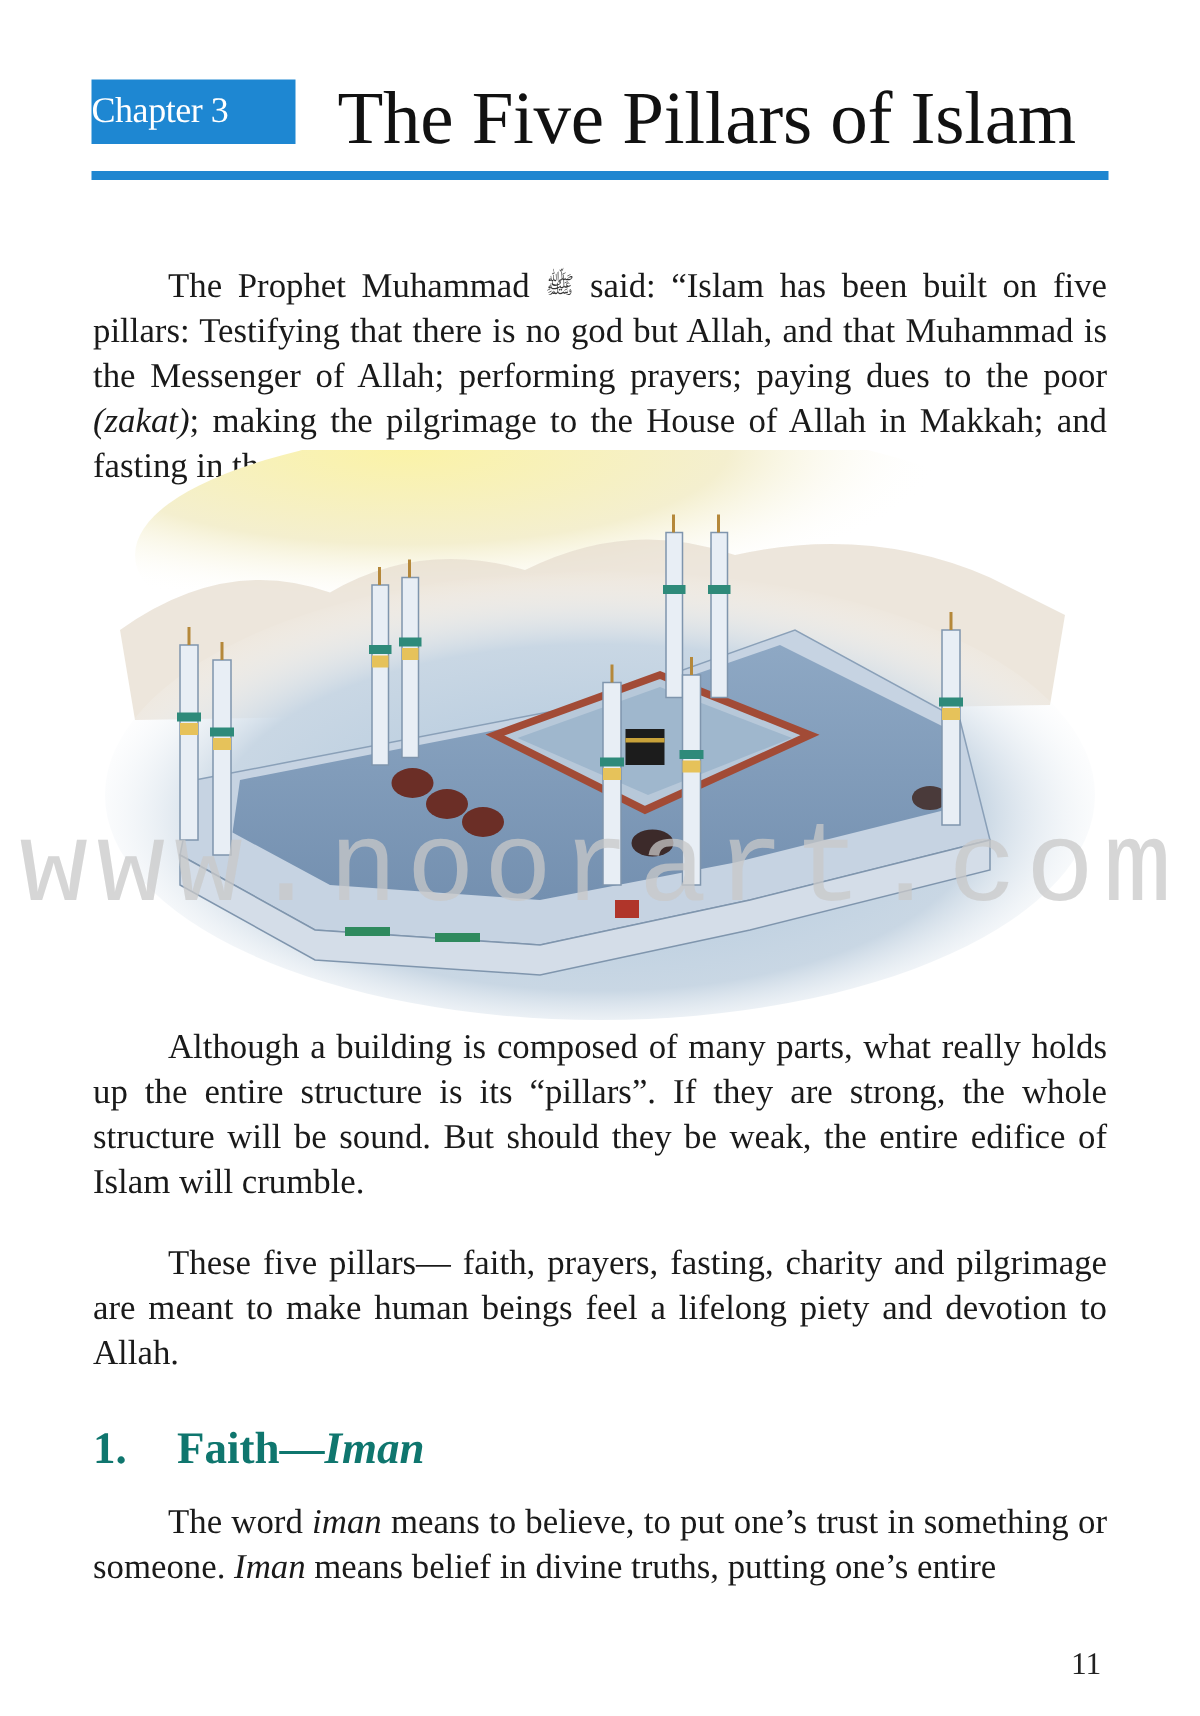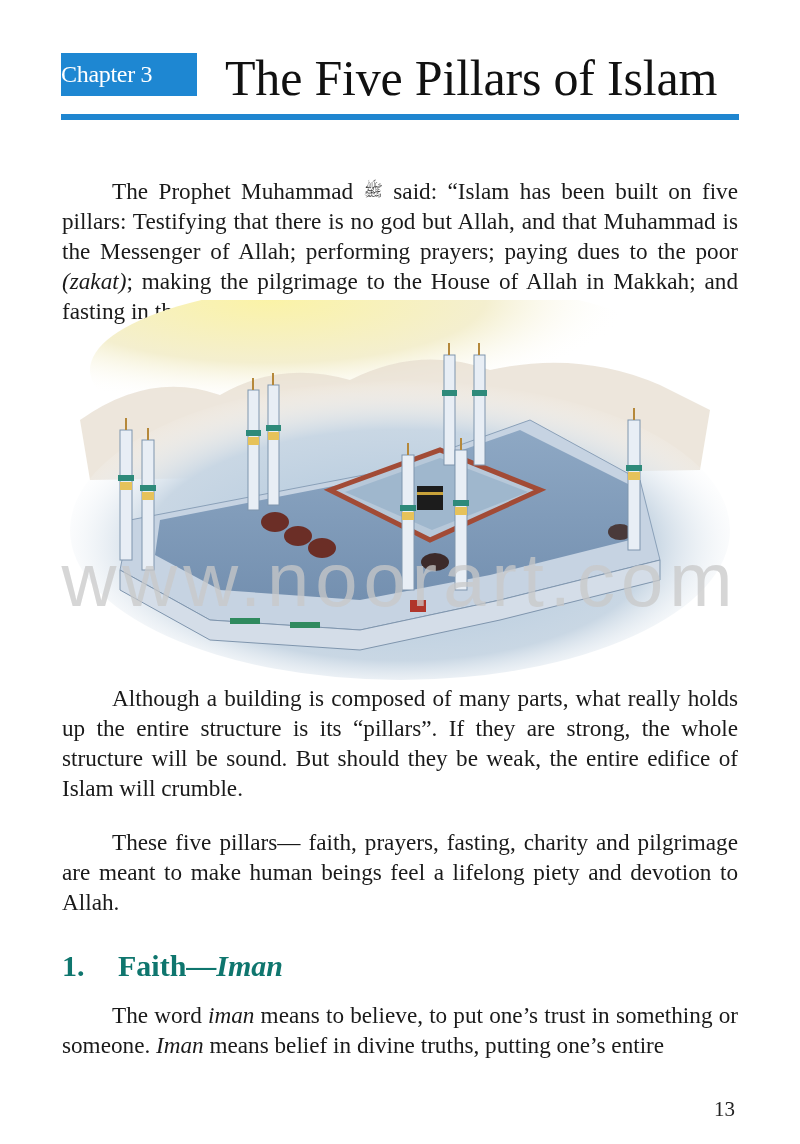--- a/index.html
+++ b/index.html
@@ -19,21 +19,21 @@
   #p1 { top: 176px; }
   #p2 { top: 683px; }
   #p3 { top: 827px; }
   #p4 { top: 1000px; }
   .section-heading { position: absolute; left: 62px; top: 946px; margin: 0; font-size: 30px;
                      line-height: 40px; color: #0f766e; font-weight: bold; white-space: nowrap; }
   .section-heading .num { display: inline-block; width: 56px; }
   .section-heading em { font-style: italic; }
   .illustration { position: absolute; left: 60px; top: 300px; width: 690px; height: 380px; }
   .watermark { position: absolute; left: 0; top: 540px; width: 800px; text-align: center;
-               font-family: Liberation Sans, sans-serif; font-size: 76px; line-height: 80px;
+               font-family: Liberation Mono, monospace; font-size: 76px; line-height: 80px;
                color: rgba(200,200,200,0.75); letter-spacing: 6px; white-space: nowrap; }
   .page-number { position: absolute; left: 714px; top: 1097px; font-size: 21px; line-height: 24px; color: #222; }
 </style>
 </head>
 <body>
 
 <div class="chapter-box">
   <span>Chapter 3</span>
 </div>
 <h1 class="page-title">The Five Pillars of Islam</h1>
@@ -132,13 +132,13 @@
 <div class="watermark">www.noorart.com</div>
 
 <p class="para" id="p2"><span class="indent"></span><span>Although a building is composed of many parts, what really holds up the entire structure is its “pillars”. If they are strong, the whole structure will be sound. But should they be weak, the entire edifice of Islam will crumble.</span></p>
 
 <p class="para" id="p3"><span class="indent"></span><span>These five pillars— faith, prayers, fasting, charity and pilgrimage are meant to make human beings feel a lifelong piety and devotion to Allah.</span></p>
 
 <h2 class="section-heading"><span class="num">1.</span><span>Faith—</span><em>Iman</em></h2>
 
 <p class="para" id="p4"><span class="indent"></span><span>The word </span><em>iman</em><span> means to believe, to put one’s trust in something or someone. </span><em>Iman</em><span> means belief in divine truths, putting one’s entire</span></p>
 
-<div class="page-number">13</div>
+<div class="page-number">11</div>
 
 </body></html>

